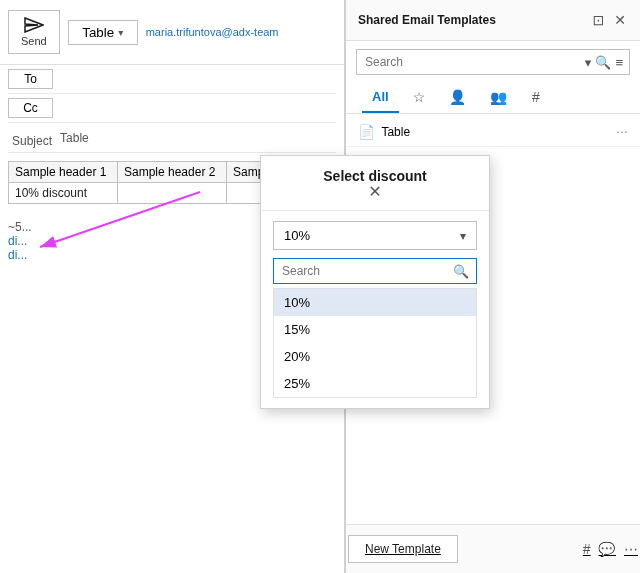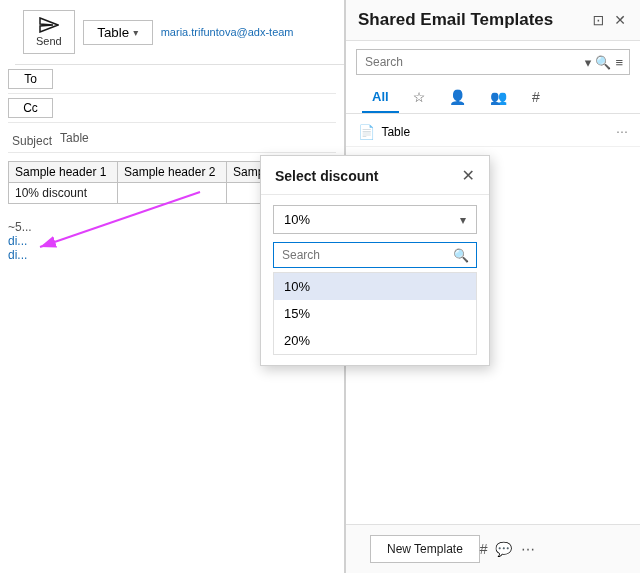--- a/index.html
+++ b/index.html
@@ -22,21 +22,20 @@
       background: #ffffff;
       border-right: 1px solid #d0d0d0;
     }
 
     .email-toolbar {
       display: flex;
       align-items: center;
       padding: 10px 8px;
       border-bottom: 1px solid #e0e0e0;
       gap: 8px;
-      margin-left: 15px;
     }
 
     .send-button {
       display: flex;
       flex-direction: column;
       align-items: center;
       justify-content: center;
       border: 1px solid #c0c0c0;
       padding: 6px 12px;
       cursor: pointer;
@@ -176,21 +175,21 @@
     .panel-header {
       display: flex;
       align-items: center;
       justify-content: space-between;
       padding: 10px 12px;
       border-bottom: 1px solid #e0e0e0;
       background: #fafafa;
     }
 
     .panel-title {
-      font-size: 17px;
+      font-size: 12px;
       font-weight: 600;
       color: #1a1a1a;
     }
 
     .panel-header-icons {
       display: flex;
       gap: 6px;
       align-items: center;
     }
 
@@ -282,23 +281,25 @@
 
     .list-item-more {
       font-size: 12px;
       color: #888;
       cursor: pointer;
     }
 
     .panel-footer {
       display: flex;
       align-items: center;
-      padding: 10px 24px;
+      justify-content: space-between;
+      padding: 10px 2px;
       border-top: 1px solid #e0e0e0;
       background: #fafafa;
+      text-decoration: underline;
     }
 
     .new-template-btn {
       border: 1px solid #c0c0c0;
       background: white;
       padding: 6px 16px;
       cursor: pointer;
       font-size: 12px;
       color: #1a1a1a;
     }
@@ -327,20 +328,21 @@
       z-index: 100;
       padding: 0;
     }
 
     .modal-header {
       display: flex;
       align-items: center;
       justify-content: space-between;
       padding: 12px 14px 10px;
       border-bottom: 1px solid #e8e8e8;
+      flex-direction: column;
     }
 
     .modal-title {
       font-size: 14px;
       font-weight: 600;
       color: #1a1a1a;
     }
 
     .modal-close {
       cursor: pointer;
@@ -561,15 +563,16 @@
       <span class="modal-dropdown-arrow">▾</span>
     </div>
     <div class="modal-search-box">
       <input type="text" placeholder="Search" style="">
       <span class="modal-search-icon">🔍</span>
     </div>
     <div class="modal-options">
       <div class="modal-option selected">10%</div>
       <div class="modal-option">15%</div>
       <div class="modal-option">20%</div>
+      <div class="modal-option">25%</div>
     </div>
   </div>
 </div>
 
 </body></html>

